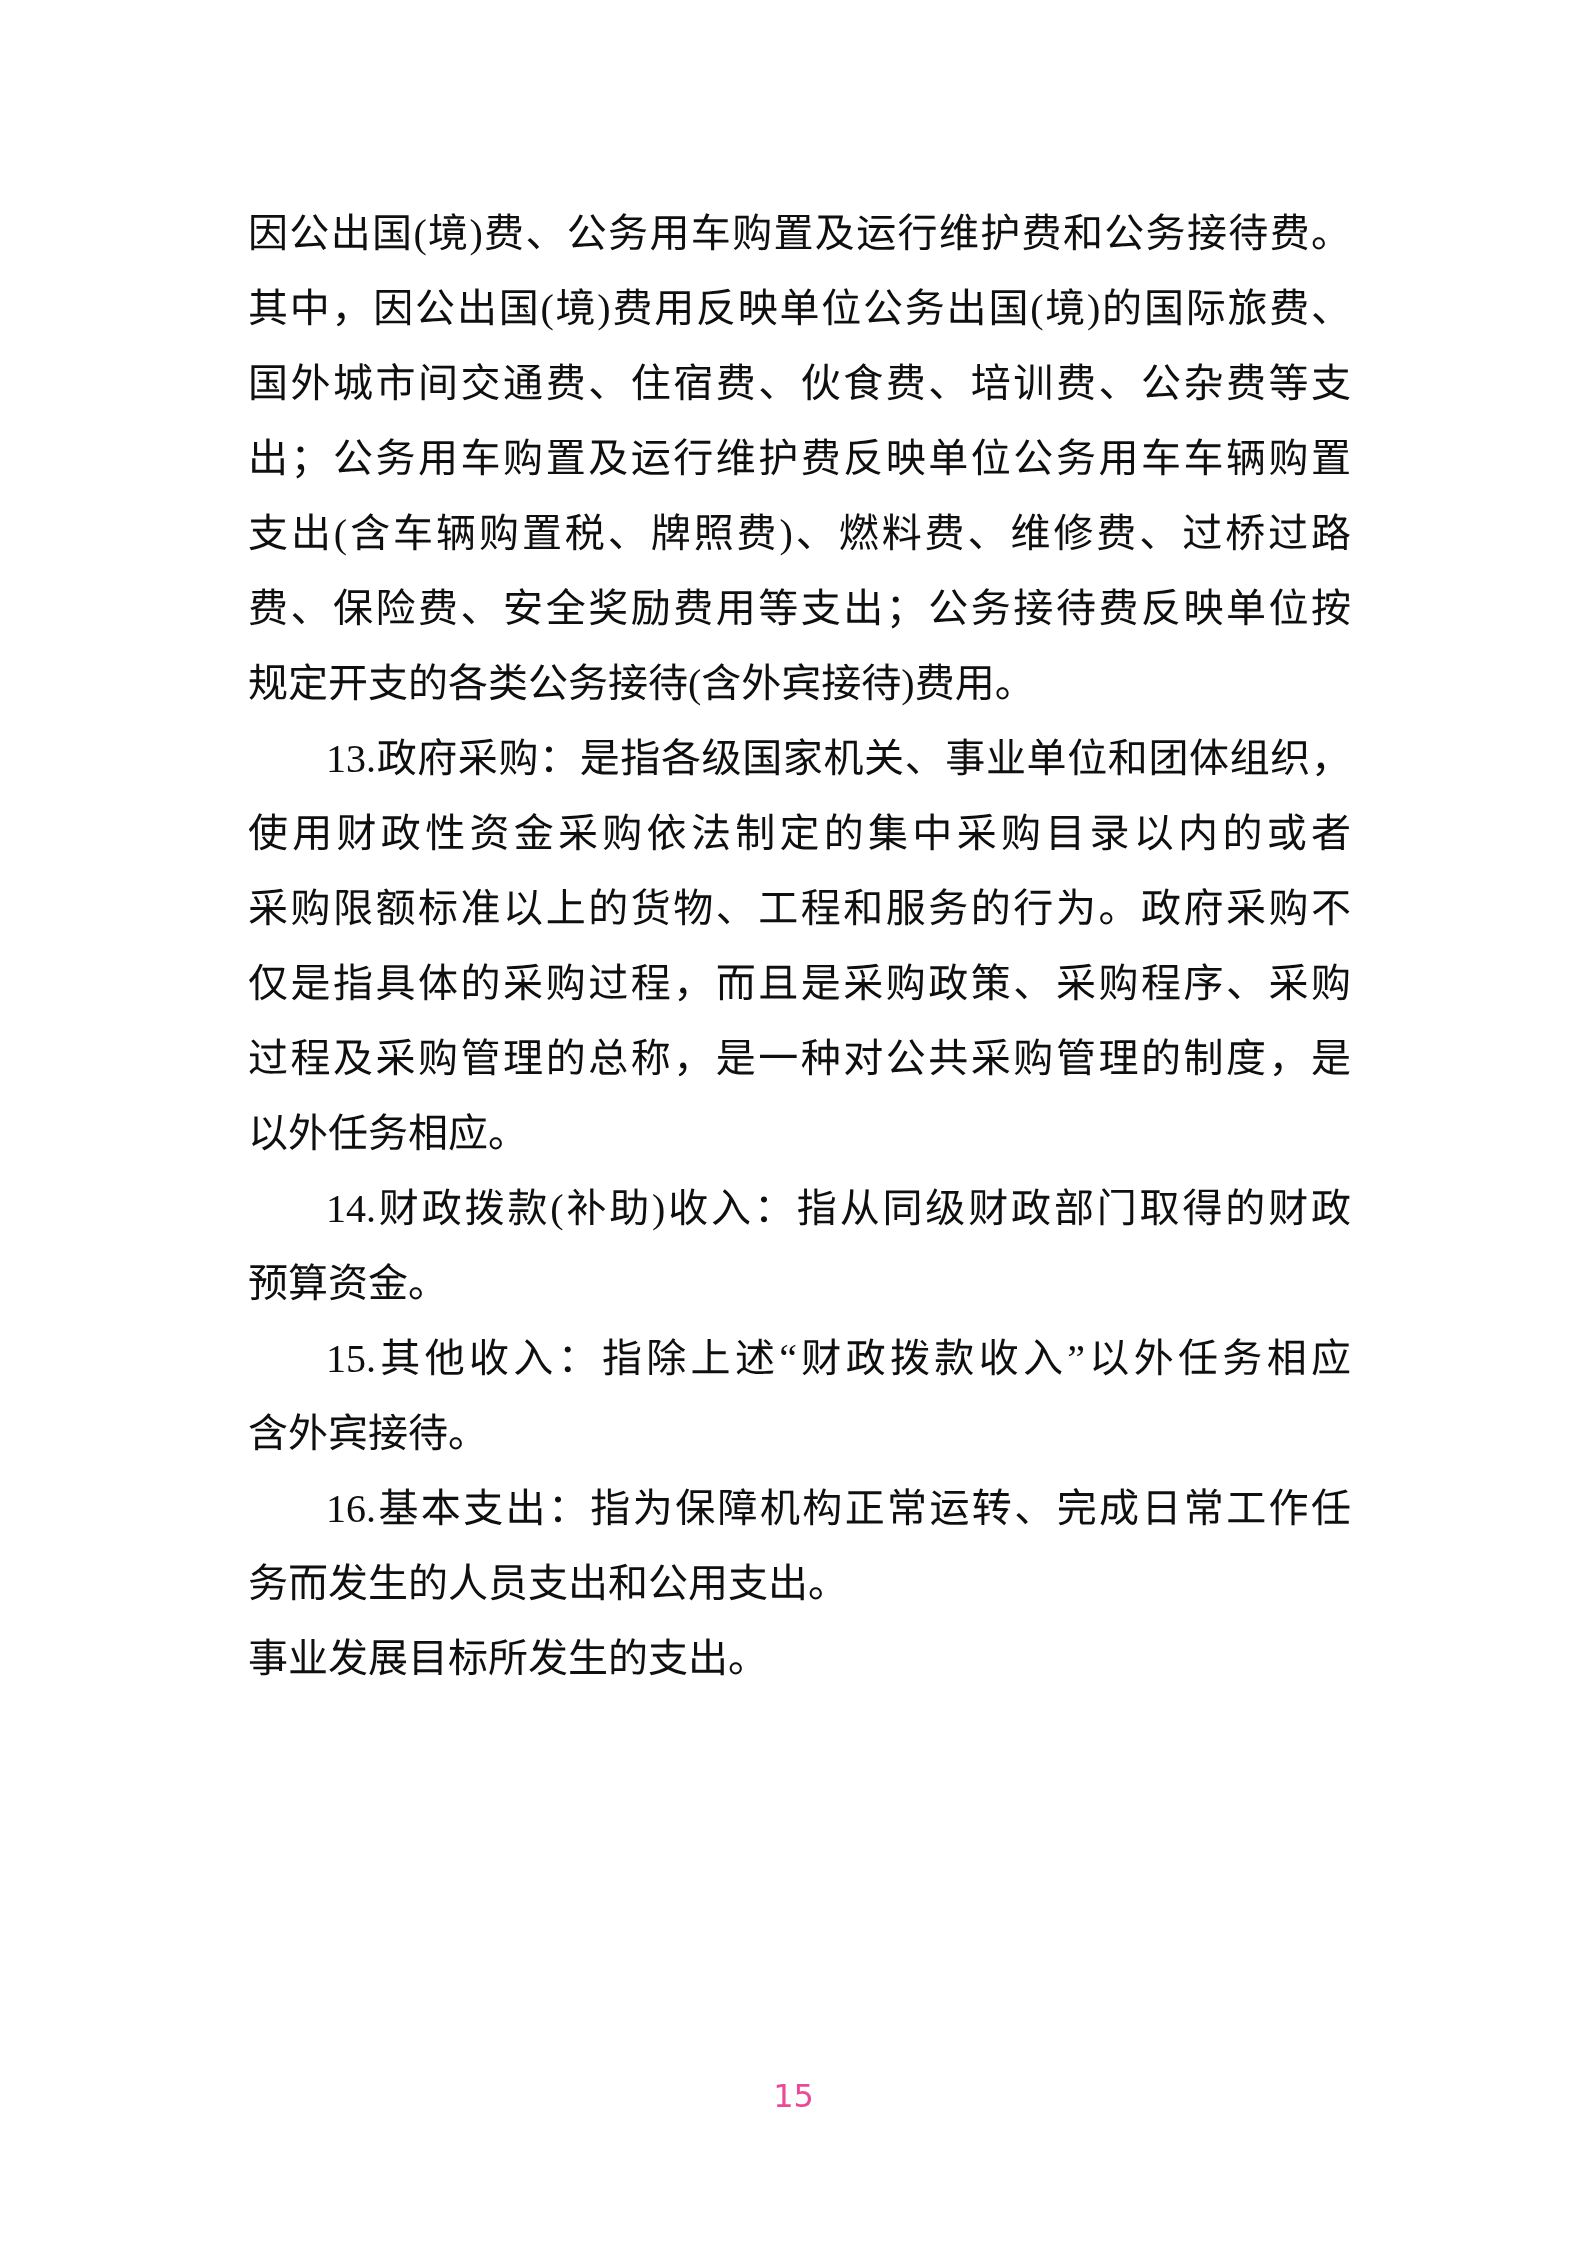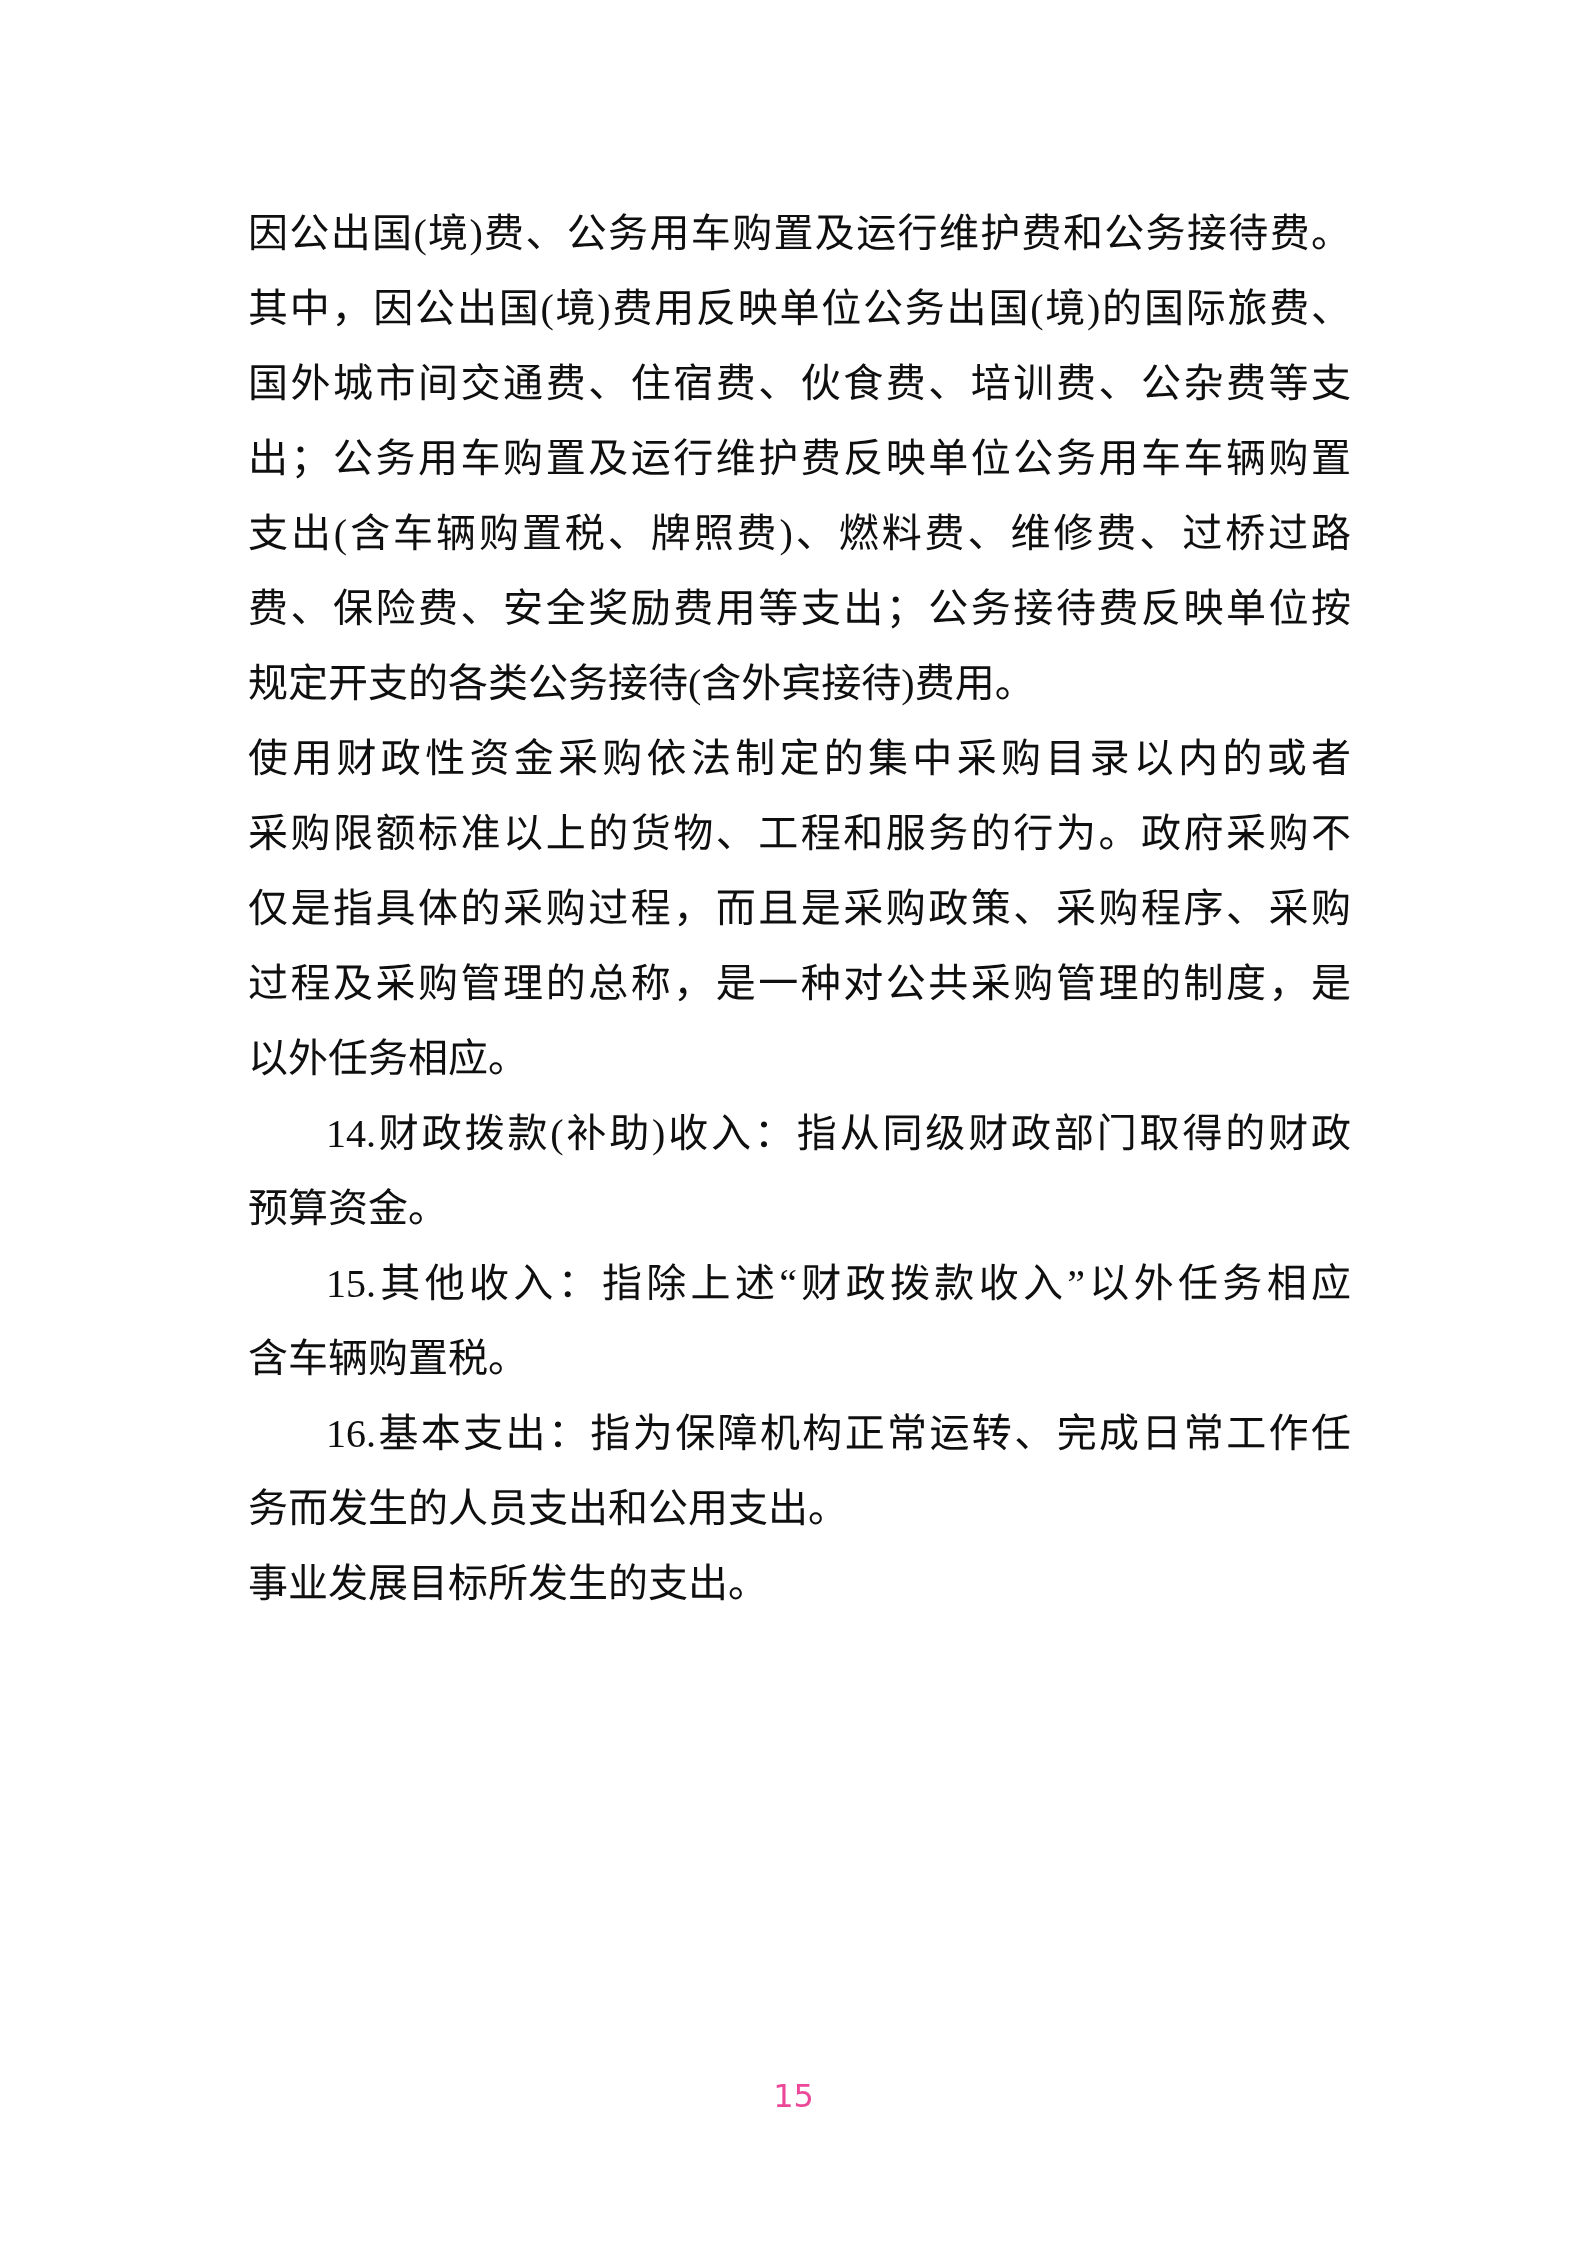--- a/index.html
+++ b/index.html
@@ -62,33 +62,34 @@
       <div class="para">
         <div class="t-line">因公出国(境)费、公务用车购置及运行维护费和公务接待费。</div>
         <div class="t-line">其中，因公出国(境)费用反映单位公务出国(境)的国际旅费、</div>
         <div class="t-line">国外城市间交通费、住宿费、伙食费、培训费、公杂费等支</div>
         <div class="t-line">出；公务用车购置及运行维护费反映单位公务用车车辆购置</div>
         <div class="t-line">支出(含车辆购置税、牌照费)、燃料费、维修费、过桥过路</div>
         <div class="t-line">费、保险费、安全奖励费用等支出；公务接待费反映单位按</div>
         <div class="t-line para-end">规定开支的各类公务接待(含外宾接待)费用。</div>
       </div>
       <div class="para">
+        <div class="t-line indented">13.政府采购：是指各级国家机关、事业单位和团体组织，</div>
         <div class="t-line">使用财政性资金采购依法制定的集中采购目录以内的或者</div>
         <div class="t-line">采购限额标准以上的货物、工程和服务的行为。政府采购不</div>
         <div class="t-line">仅是指具体的采购过程，而且是采购政策、采购程序、采购</div>
         <div class="t-line">过程及采购管理的总称，是一种对公共采购管理的制度，是</div>
         <div class="t-line para-end">以外任务相应。</div>
       </div>
       <div class="para">
         <div class="t-line indented">14.财政拨款(补助)收入：指从同级财政部门取得的财政</div>
         <div class="t-line para-end">预算资金。</div>
       </div>
       <div class="para">
         <div class="t-line indented">15.其他收入：指除上述“财政拨款收入”以外任务相应</div>
-        <div class="t-line para-end">含车辆购置税。</div>
+        <div class="t-line para-end">含外宾接待。</div>
       </div>
       <div class="para">
         <div class="t-line indented">16.基本支出：指为保障机构正常运转、完成日常工作任</div>
         <div class="t-line para-end">务而发生的人员支出和公用支出。</div>
       </div>
       <div class="para">
         <div class="t-line para-end">事业发展目标所发生的支出。</div>
       </div>
     </main>
   <div class="page-num">15</div>

